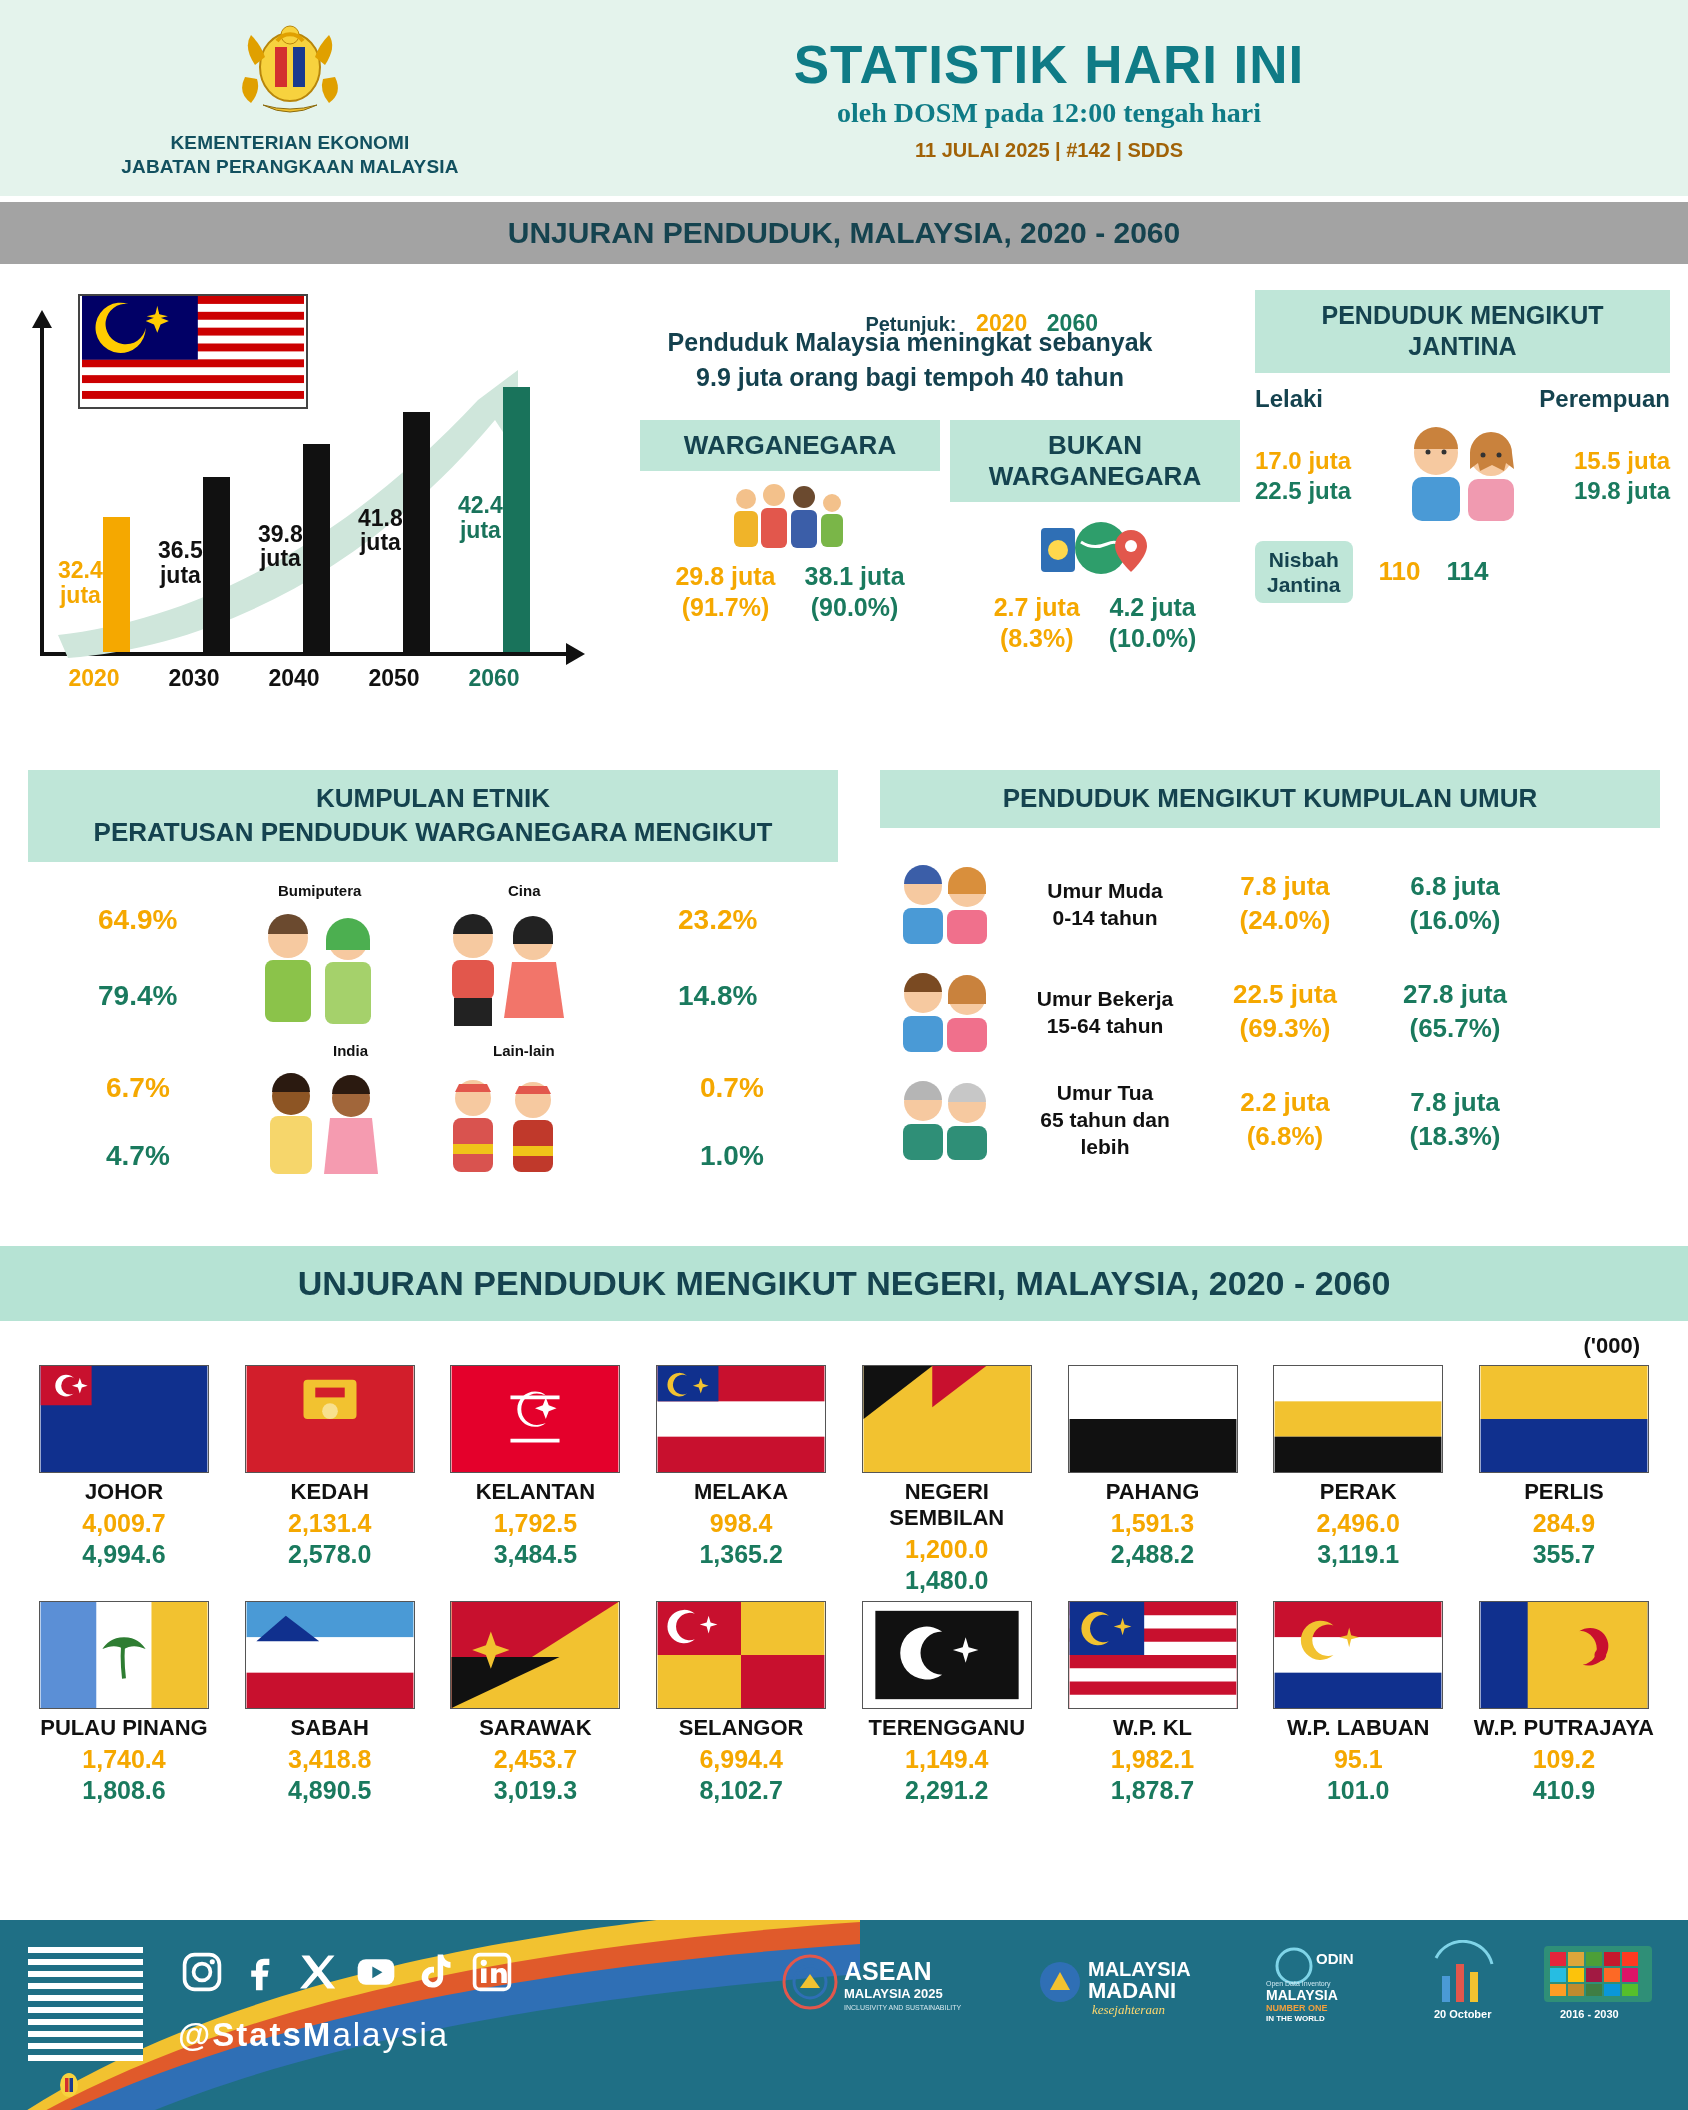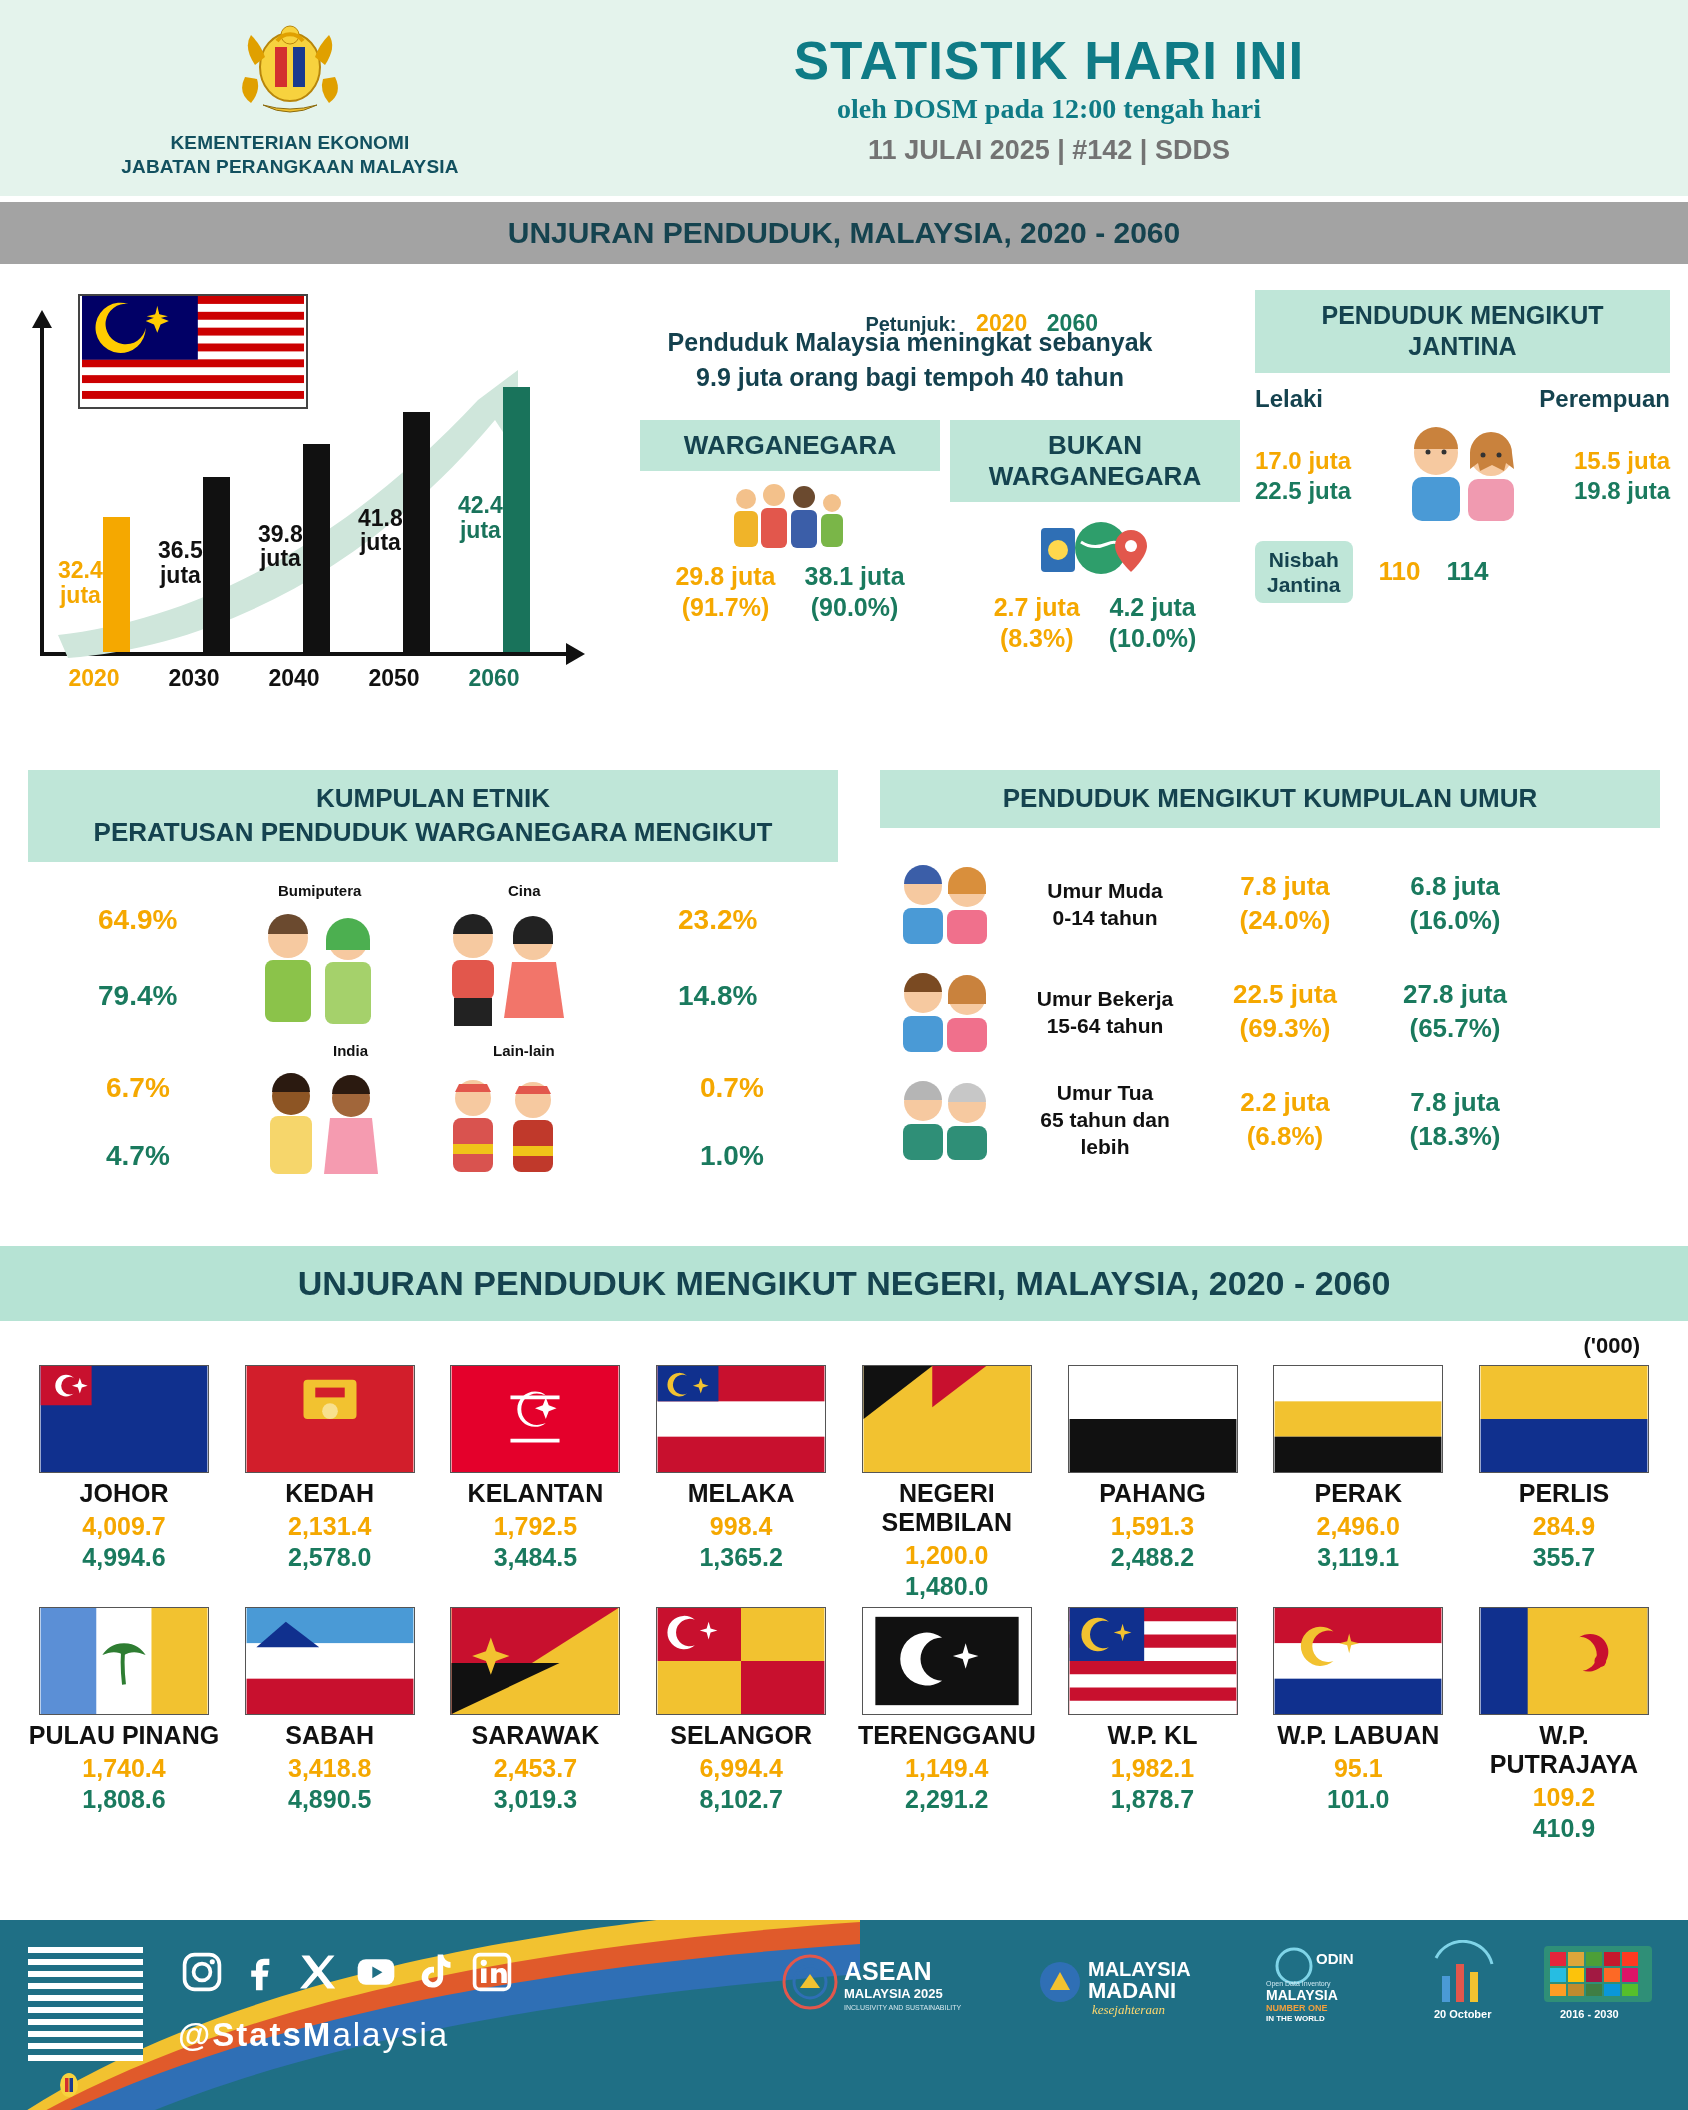--- a/index.html
+++ b/index.html
@@ -21,21 +21,21 @@
     display: flex;
     align-items: center;
   }
   .header-left { width: 470px; padding-left: 110px; text-align: center; }
   .crest { width: 130px; height: 110px; margin: 0 auto; position: relative; }
   .crest svg { width: 130px; height: 110px; }
   .ministry { font-size: 19px; font-weight: bold; color: #12505f; line-height: 1.25; margin-top: 4px; letter-spacing: .2px;}
   .header-right { flex: 1; text-align: center; padding-right: 60px; }
   .title-main { font-size: 53px; font-weight: bold; color: #0f7b86; letter-spacing: 1px; }
   .title-sub { font-size: 28px; font-weight: bold; color: #0f7b86; margin-top: 2px; font-family: Liberation Serif, serif; }
-  .title-date { font-size: 27px; font-weight: bold; color: #737373; margin-top: 10px; }
+  .title-date { font-size: 20px; font-weight: bold; color: #a16207; margin-top: 10px; }
 
   
   .banner {
     background: #a3a3a3;
     text-align: center;
     font-size: 30px;
     font-weight: bold;
     color: #15434f;
     padding: 14px 0;
     margin: 6px 0;
@@ -115,21 +115,21 @@
   .age-icons { width: 130px; text-align: center; }
   .age-name { width: 190px; text-align: center; font-size: 21px; font-weight: bold; color: #111; line-height: 1.3;}
   .age-v { width: 170px; text-align: center; font-size: 26px; font-weight: bold; line-height: 1.3; }
 
   
   .states { position: relative; padding: 6px 24px 0 24px; }
   .units { text-align: right; font-size: 22px; font-weight: bold; color: #111; padding-right: 24px; }
   .state-row { display: flex; justify-content: space-between; margin-top: 6px; }
   .state { width: 200px; text-align: center; }
   .sflag { width: 170px; height: 108px; margin: 0 auto; border: 1px solid #555; }
-  .sname { font-size: 25px; font-weight: bold; color: #111; margin-top: 6px; }
+  .sname { font-size: 22px; font-weight: bold; color: #111; margin-top: 6px; }
   .sv1 { font-size: 25px; font-weight: bold; color: #f5a800; margin-top: 4px;}
   .sv2 { font-size: 25px; font-weight: bold; color: #1a7a5e; margin-top: 2px;}
 
   
   .footer { position: absolute; left: 0; bottom: 0; width: 1688px; height: 190px; background: #1f6f85; overflow: hidden; }
   .footer .swoosh { position: absolute; left: -40px; top: -60px; width: 900px; height: 330px; }
   .qr { position: absolute; left: 28px; top: 26px; width: 115px; height: 115px; background:
       repeating-linear-gradient(0deg,#fff 0 6px,#1f6f85 6px 12px),
       repeating-linear-gradient(90deg,#fff 0 6px,transparent 6px 12px);
       background-color:#fff; }

